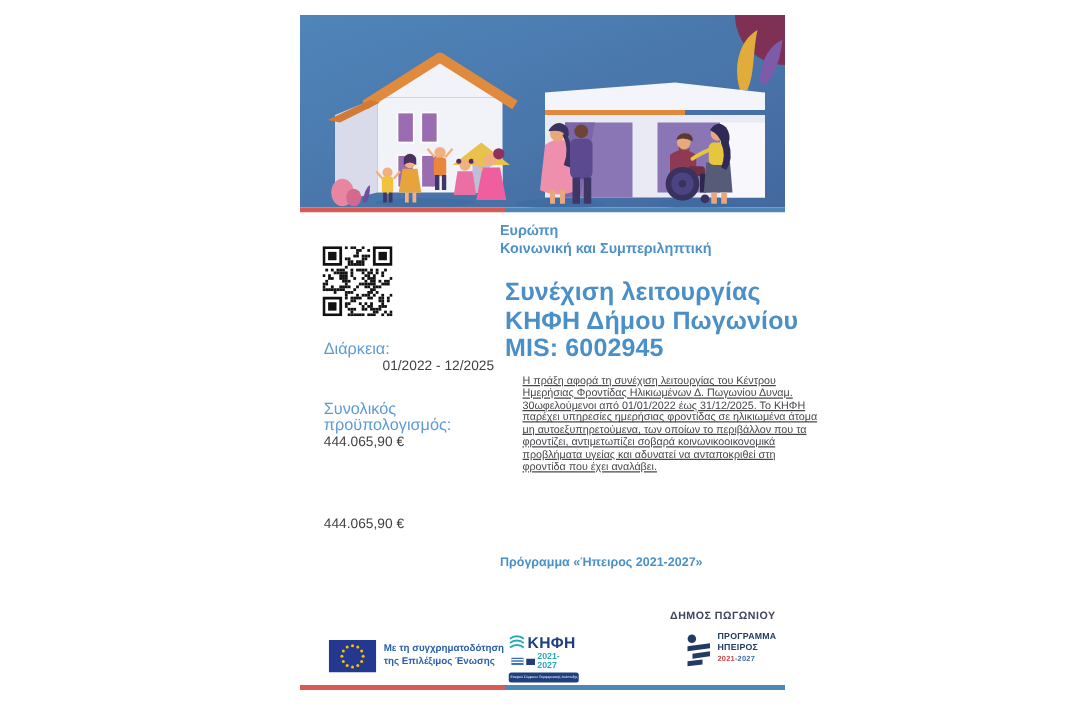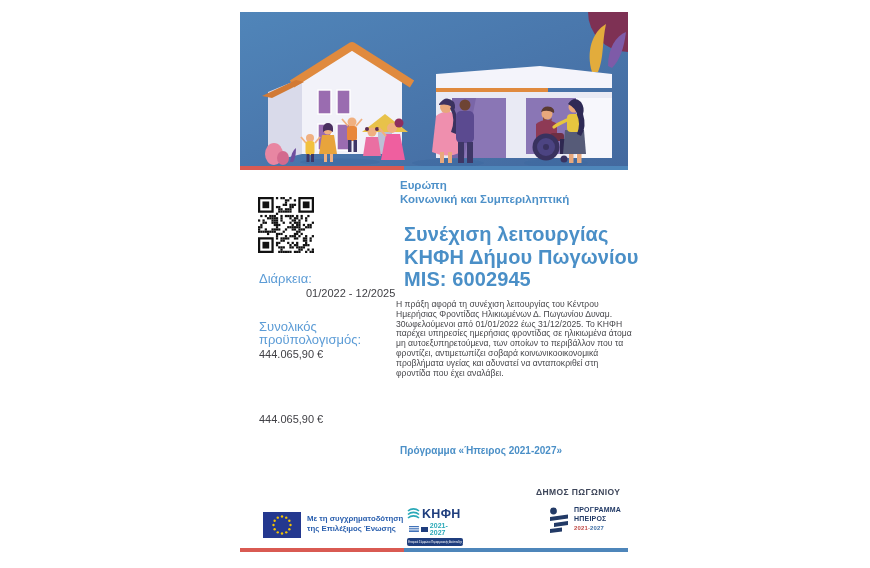--- a/index.html
+++ b/index.html
@@ -25,22 +25,22 @@
   .eligible-label{left:259px;top:386px;}
   .eligible-value{left:259px;top:413px;}
 
   
   .eyebrow{left:400px;top:178px;width:220px;color:#4E91C9;font-size:11.5px;
            font-weight:bold;line-height:14px;}
   .eyebrow span{display:block;}
   .title{left:400px;top:219px;width:245px;margin:4px;color:#4A8FC7;font-size:20px;
          font-weight:bold;line-height:22.5px;letter-spacing:.1px;}
   .title span{display:block;}
-  .description{left:396px;top:300px;width:237px;margin:0;color:#48484C;
-               font-size:8.6px;line-height:9.8px;}
+  .description{left:418px;top:300px;width:237px;margin:0;color:#48484C;
+               font-size:8.6px;line-height:9.8px;text-decoration:underline;}
   .program{left:400px;top:445px;width:237px;color:#4A8FC7;font-size:10px;font-weight:bold;}
 
   
   .eu-flag{left:263px;top:512px;width:38px;height:26px;}
   .eu-text{left:307px;top:514px;color:#2A5FAE;font-size:7.8px;font-weight:bold;line-height:10px;}
   .eu-text span{display:block;}
   .espa{left:407px;top:507px;width:56px;}
   .espa-row1{display:flex;align-items:center;gap:2px;}
   .espa-name{color:#1F3E7E;font-size:12.5px;font-weight:bold;letter-spacing:.3px;}
   .espa-row2{display:flex;align-items:center;gap:2px;margin-top:1px;margin-left:2px;}

